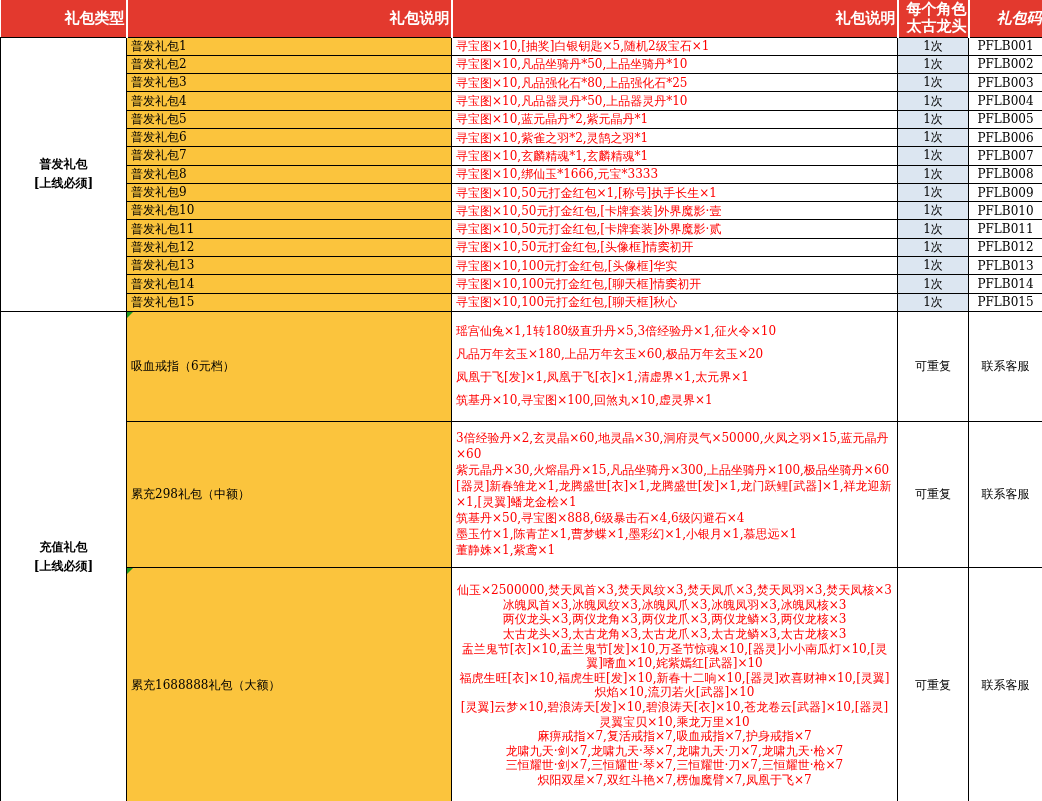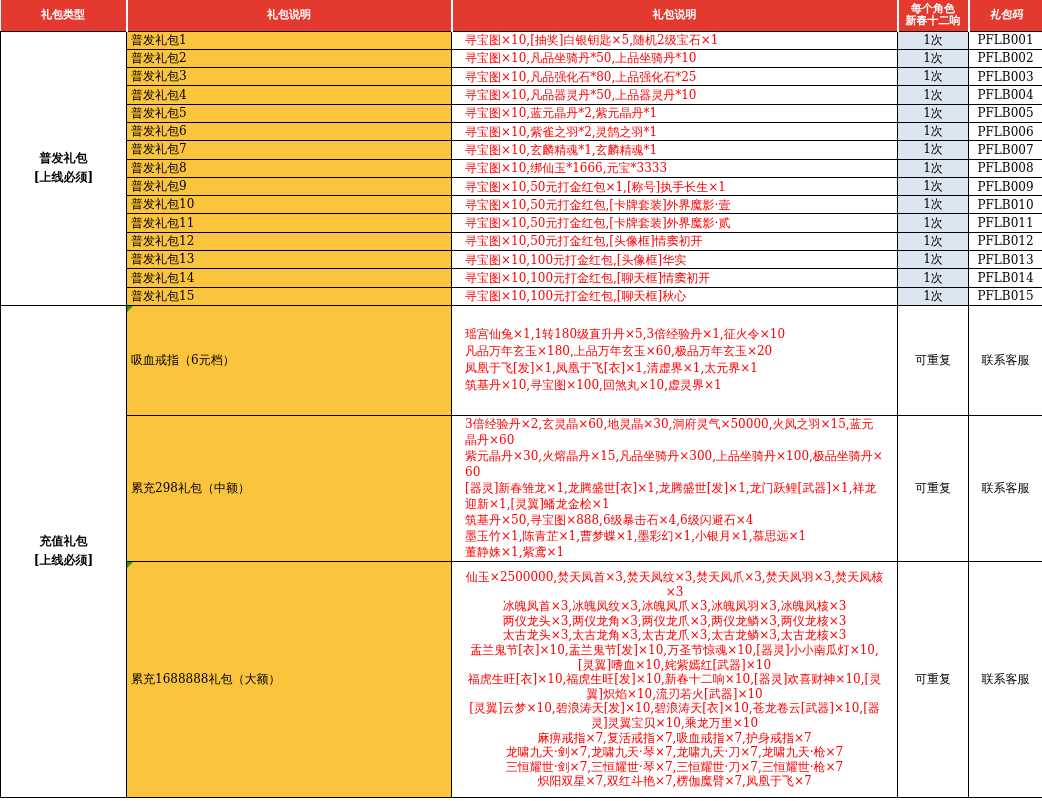--- a/index.html
+++ b/index.html
@@ -14,23 +14,23 @@
   body{
     width:1042px;height:801px;background:#ffffff;overflow:hidden;
     font-family:"DejaVu Sans",sans-serif;
   }
   table{
     width:1042px;border-collapse:collapse;table-layout:fixed;
     font-family:"DejaVu Serif",serif;
   }
   th{
     background:var(--header-red);color:#ffffff;
-    font-family:"DejaVu Sans",sans-serif;font-weight:bold;font-size:11px;
+    font-family:"DejaVu Sans",sans-serif;font-weight:bold;font-size:15px;
     border:2px solid #ffffff;border-top:none;border-bottom:1px solid var(--border);
-    text-align:center;vertical-align:middle;white-space:pre-line;line-height:1.15;
+    text-align:right;vertical-align:middle;white-space:pre-line;line-height:1.15;
     height:31px;padding:1px;
   }
   th:first-child{border-left:none;}
   th:last-child{border-right:none;font-style:italic;}
   td{
     border:1px solid var(--border);
     vertical-align:middle;font-size:12px;color:#000;
     overflow:hidden;
   }
   
@@ -39,33 +39,33 @@
     white-space:pre-line;line-height:1.6;color:#000;
   }
   
   td.name-cell{
     background:var(--cell-yellow);text-align:left;padding:0 4px;
     position:relative;white-space:nowrap;
   }
   
   td.desc-cell{
     background:#ffffff;color:var(--red-text);text-align:left;
-    padding:0 13px;white-space:pre-wrap;word-break:break-all;line-height:16px;
+    padding:0 4px;white-space:pre-wrap;word-break:break-all;line-height:16px;
   }
   td.times-cell,td.code-cell{
     background:#ffffff;text-align:center;white-space:nowrap;margin-left:16px;
   }
   
   tr.s0 td{height:18.3px;}
   tr.s0 .times-cell{background:var(--times-blue);}
   
   tr.s1r0 td{height:110px;}
   tr.s1r1 td{height:146px;}
   tr.s1r2 td{height:236px;}
-  tr.s1r0 .desc-cell{line-height:17px;}
+  tr.s1r0 .desc-cell{line-height:23px;}
   tr.s1r1 .desc-cell{line-height:16px;}
   tr.s1r2 .desc-cell{line-height:14.6px;text-align:center;}
   
   .corner-marker{
     position:absolute;top:0;left:0;width:0;height:0;
     border-top:6px solid var(--marker-green);
     border-right:6px solid transparent;
   }
 </style>
 </head>
@@ -78,21 +78,21 @@
     <col style="width:446px">
     <col style="width:71px">
     <col style="width:74px">
   </colgroup>
   <thead>
     <tr>
       <th>礼包类型</th>
       <th>礼包说明</th>
       <th>礼包说明</th>
       <th>每个角色
-新春十二响</th>
+太古龙头</th>
       <th>礼包码</th>
     </tr>
   </thead>
   <tbody id="table-body">
       <tr class="s0 s0r0">
         <td class="type-cell" rowspan="15">普发礼包
 [上线必须]</td>
         <td class="name-cell"><span>普发礼包1</span></td>
         <td class="desc-cell">寻宝图×10,[抽奖]白银钥匙×5,随机2级宝石×1</td>
         <td class="times-cell">1次</td>

